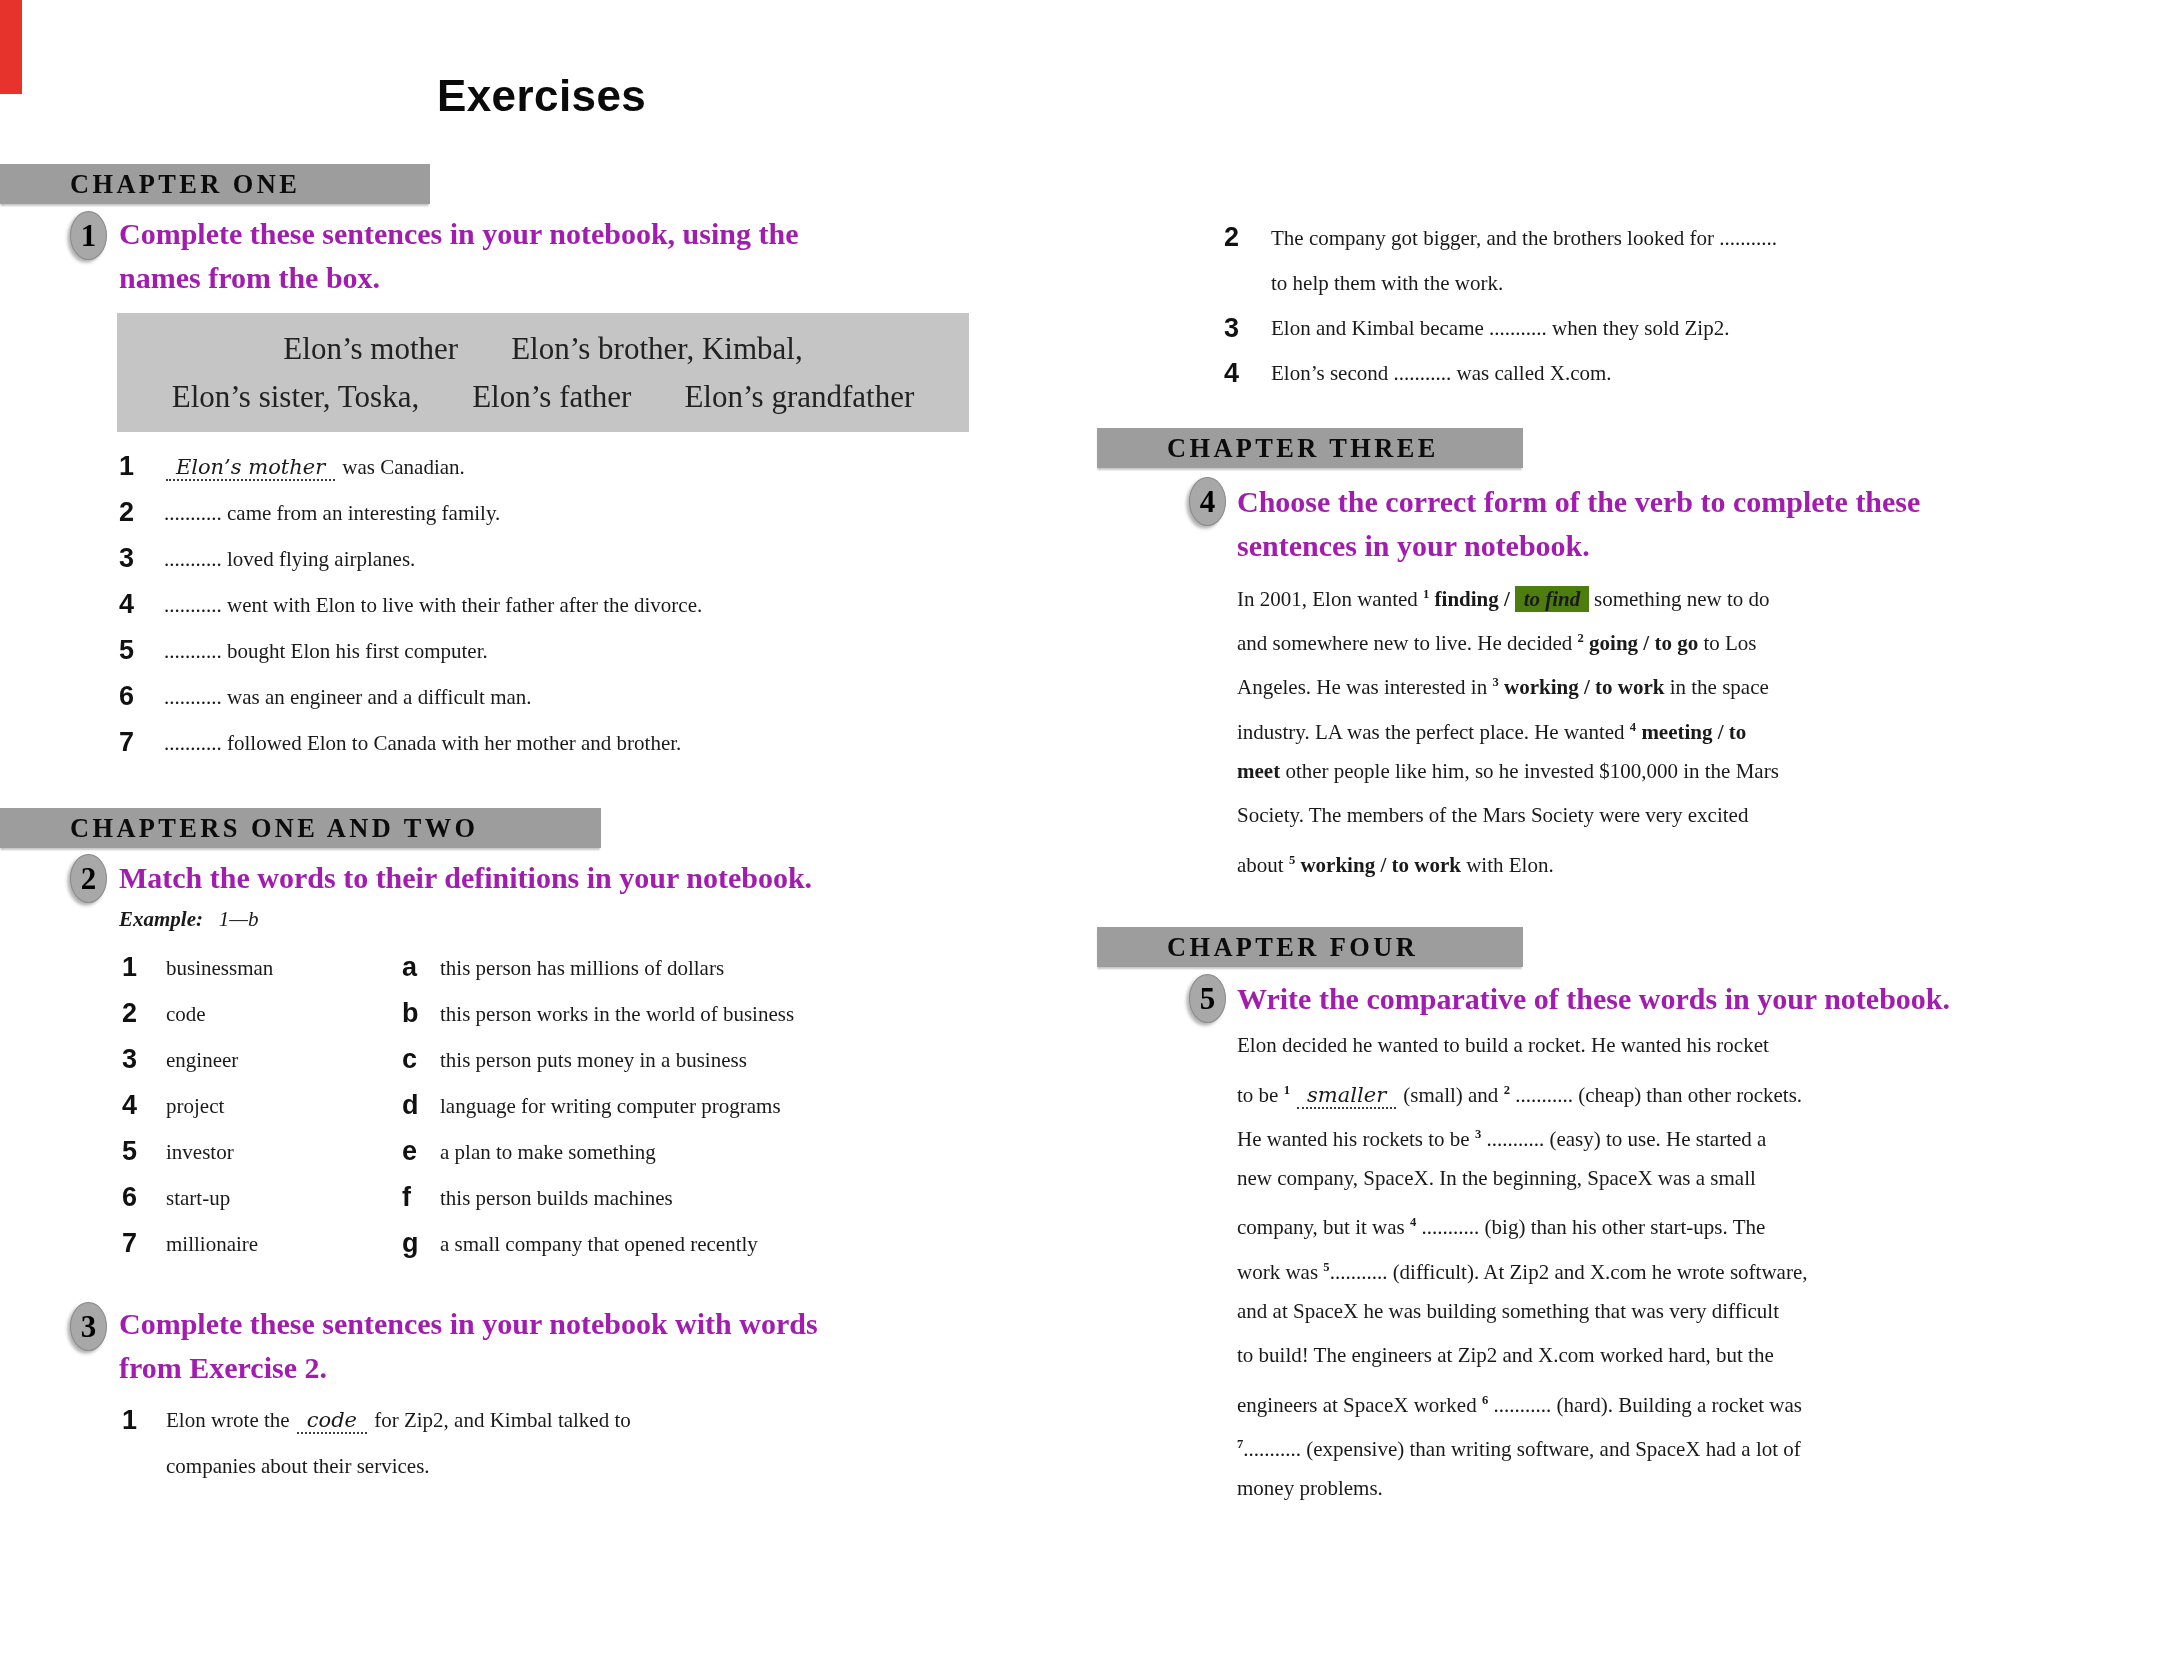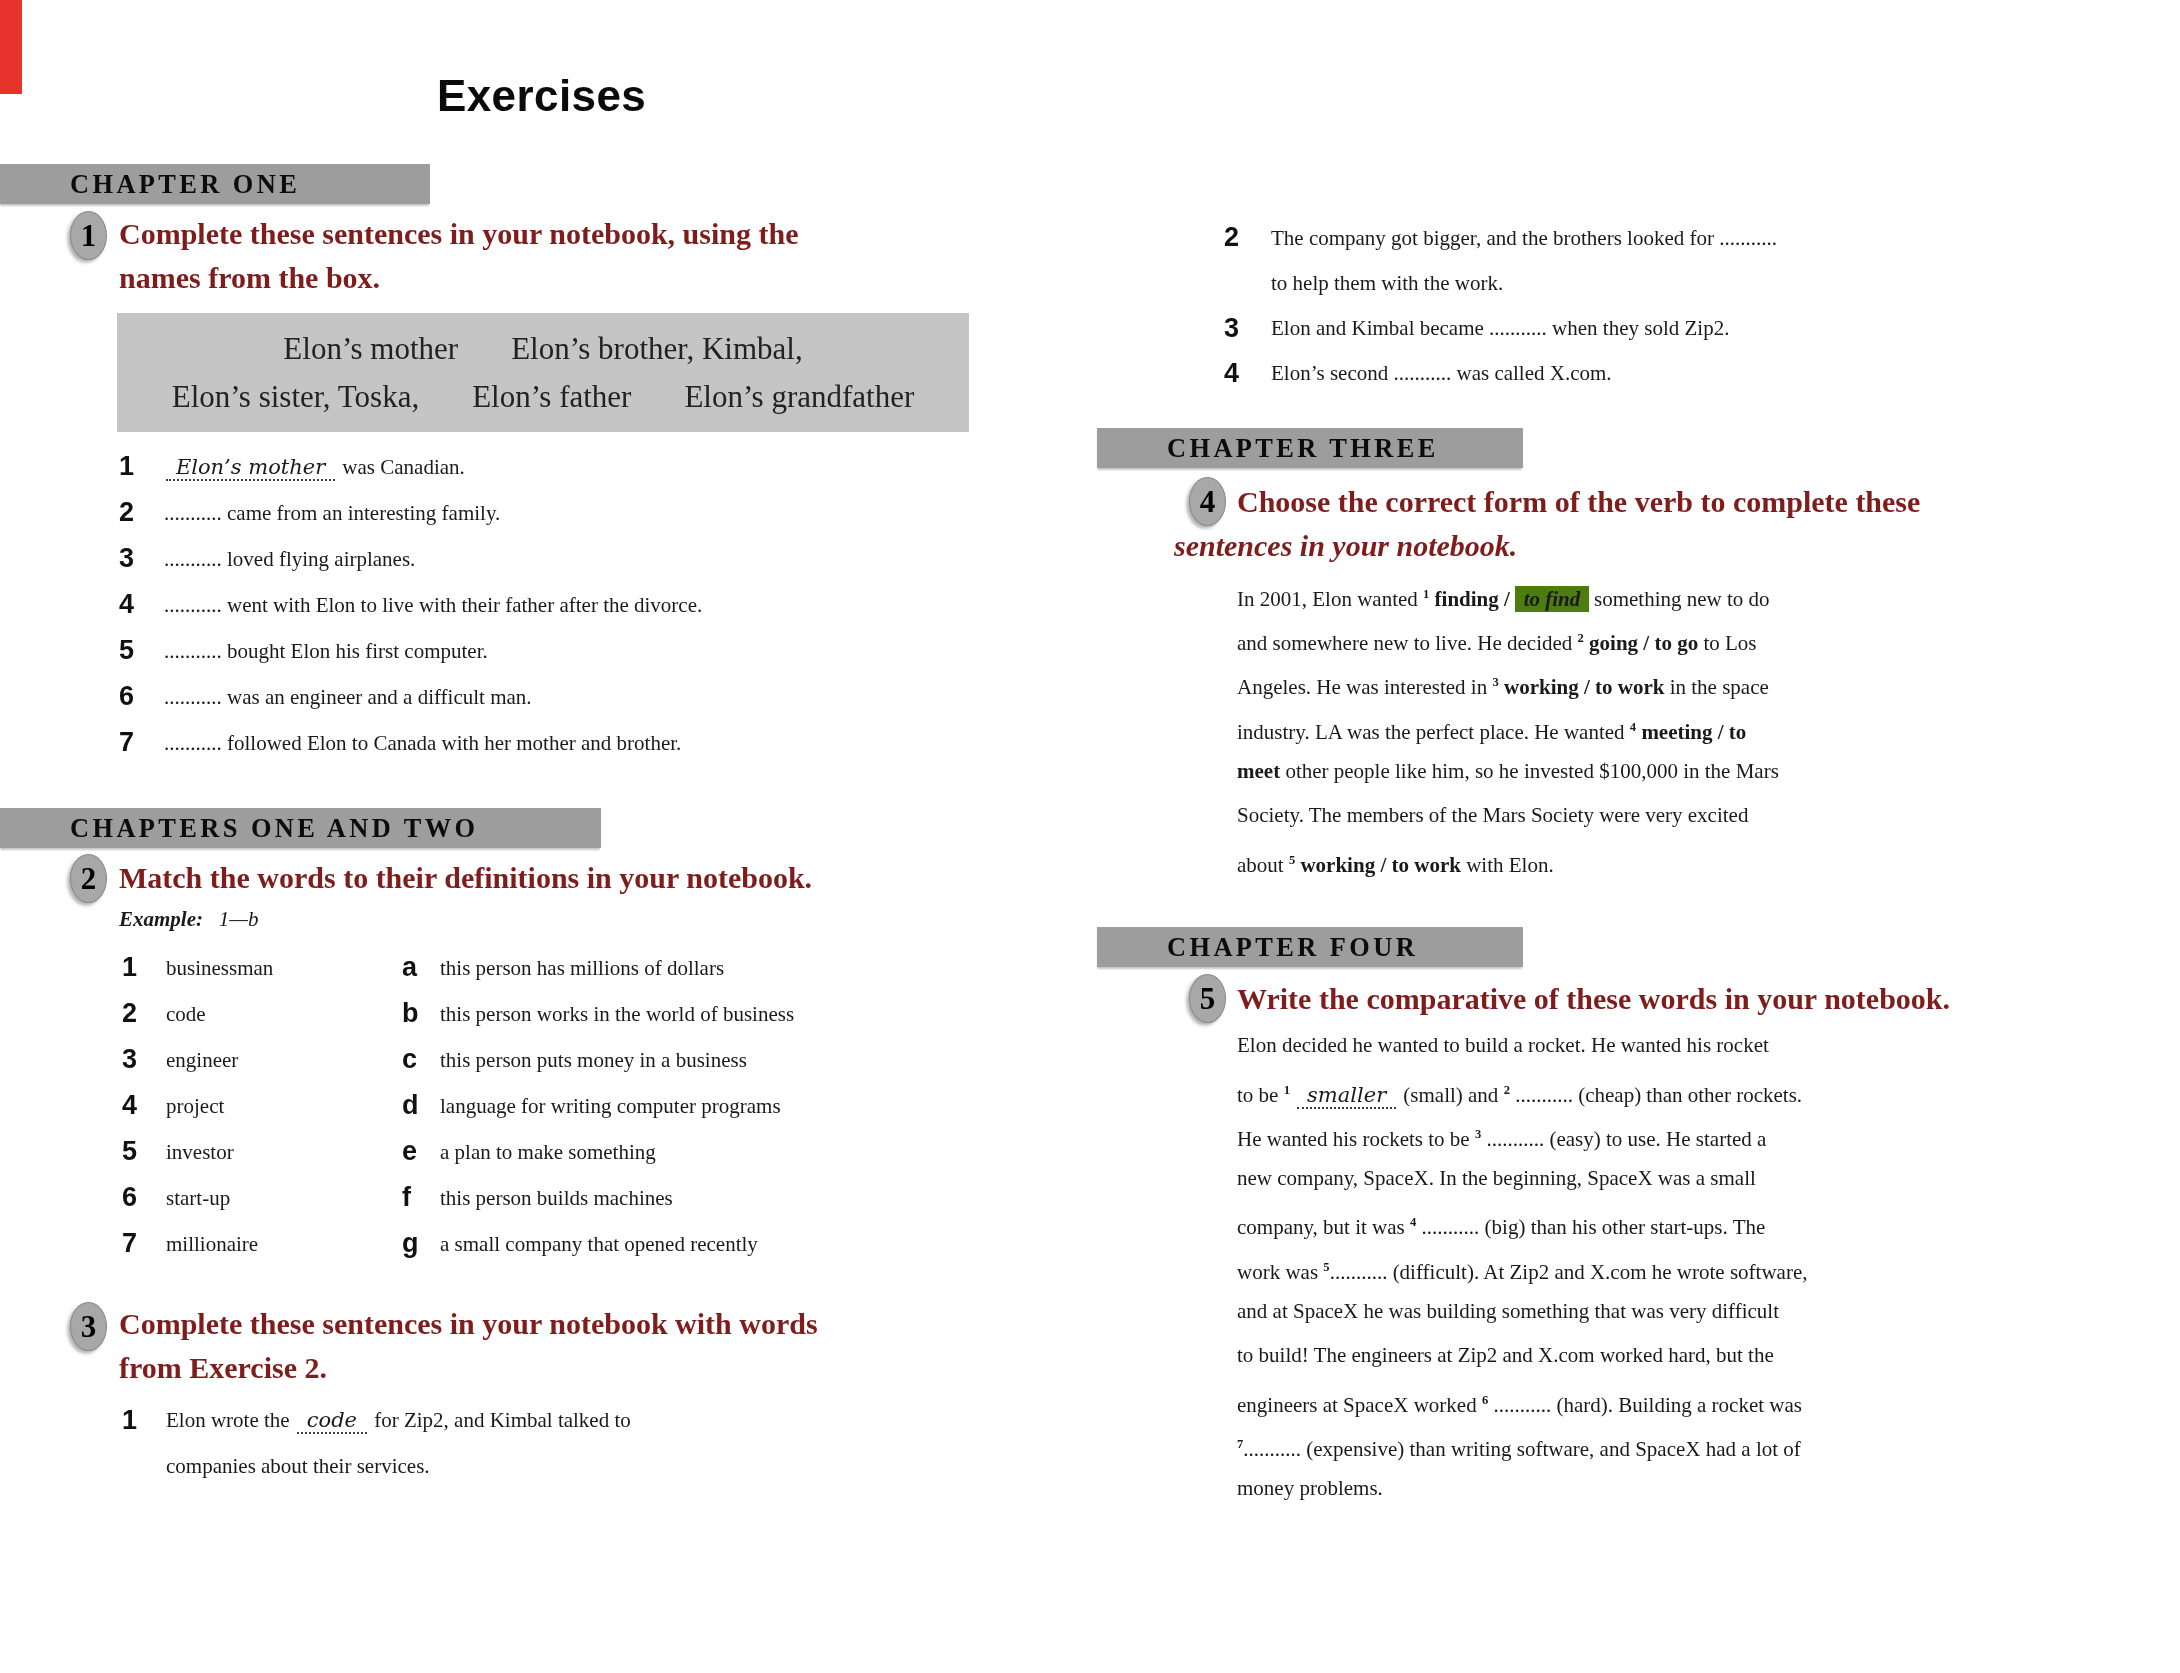--- a/index.html
+++ b/index.html
@@ -8,21 +8,21 @@
   .abs{position:absolute;}
   .line{position:absolute;white-space:nowrap;font-size:21px;line-height:37px;color:#1a1a1a;}
   .title{font-family:"Liberation Sans","DejaVu Sans",sans-serif;font-weight:700;font-size:44px;
          letter-spacing:0.4px;color:#0a0a0a;}
   .banner{position:absolute;height:40px;background:#9d9d9d;display:flex;align-items:center;
           padding-left:70px;box-sizing:border-box;box-shadow:0 2.6px 1.7px -0.9px rgba(0,0,0,.25);}
   .banner span{font-weight:700;font-size:26.4px;letter-spacing:3.4px;color:#0c0c0c;}
   .badge{position:absolute;width:37px;height:49px;border-radius:50%;background:#a8a8a8;
          border:1.7px solid #8a8a8a;box-sizing:border-box;display:flex;align-items:center;justify-content:center;
          font-weight:700;font-size:31px;color:#000;box-shadow:-2.6px 2.6px 3.4px rgba(0,0,0,.3);}
-  .heading{position:absolute;white-space:nowrap;font-weight:700;font-size:30px;line-height:37px;color:#7f1d1d;}
+  .heading{position:absolute;white-space:nowrap;font-weight:700;font-size:30px;line-height:37px;color:#a21caf;}
   .itemnum{position:absolute;font-family:"Liberation Sans","DejaVu Sans",sans-serif;
            font-weight:700;font-size:27px;color:#111;}
   .letter{font-family:"Liberation Sans","DejaVu Sans",sans-serif;font-weight:700;font-size:27px;color:#111;}
   .namesbox{position:absolute;background:#c5c5c5;display:flex;flex-direction:column;
             justify-content:center;align-items:center;row-gap:12px;}
   .boxline{display:flex;align-items:baseline;white-space:nowrap;font-size:31px;color:#222;}
   .example-label{font-weight:700;font-style:italic;}
   .example-value{font-style:italic;}
   .pagenum{position:absolute;font-size:31px;letter-spacing:6.8px;color:#222;}
   .redmark{position:absolute;left:0;width:22px;background:#e6342c;}
@@ -162,21 +162,21 @@
   <div class="line" style="left:1271px;top:355px;"><span class="sg-r">Elon’s second ........... was called X.com.</span></div>
 
   <div class="banner" style="left:1097px;top:428px;width:426px;">
     <span>CHAPTER THREE</span>
   </div>
 
   <div class="badge" style="left:1189px;top:477px;">
     <span>4</span>
   </div>
   <div class="heading" style="left:1237px;top:483px;">Choose the correct form of the verb to complete these</div>
-  <div class="heading" style="left:1174px;top:527px;font-style:italic;">sentences in your notebook.</div>
+  <div class="heading" style="left:1237px;top:527px;">sentences in your notebook.</div>
   <div class="line" style="left:1237px;top:576px;"><span class="sg-r">In 2001, Elon wanted </span><span class="sg-sup">1</span><span class="sg-r"> </span><span class="sg-b">finding / </span><span class="sg-bihl">to find</span><span class="sg-r"> something new to do</span></div>
   <div class="line" style="left:1237px;top:620px;"><span class="sg-r">and somewhere new to live. He decided </span><span class="sg-sup">2</span><span class="sg-r"> </span><span class="sg-b">going / to go</span><span class="sg-r"> to Los</span></div>
   <div class="line" style="left:1237px;top:664px;"><span class="sg-r">Angeles. He was interested in </span><span class="sg-sup">3</span><span class="sg-r"> </span><span class="sg-b">working / to work</span><span class="sg-r"> in the space</span></div>
   <div class="line" style="left:1237px;top:709px;"><span class="sg-r">industry. LA was the perfect place. He wanted </span><span class="sg-sup">4</span><span class="sg-r"> </span><span class="sg-b">meeting / to</span></div>
   <div class="line" style="left:1237px;top:753px;"><span class="sg-b">meet</span><span class="sg-r"> other people like him, so he invested $100,000 in the Mars</span></div>
   <div class="line" style="left:1237px;top:797px;"><span class="sg-r">Society. The members of the Mars Society were very excited</span></div>
   <div class="line" style="left:1237px;top:842px;"><span class="sg-r">about </span><span class="sg-sup">5</span><span class="sg-r"> </span><span class="sg-b">working / to work</span><span class="sg-r"> with Elon.</span></div>
 
   <div class="banner" style="left:1097px;top:927px;width:426px;">
     <span>CHAPTER FOUR</span>

